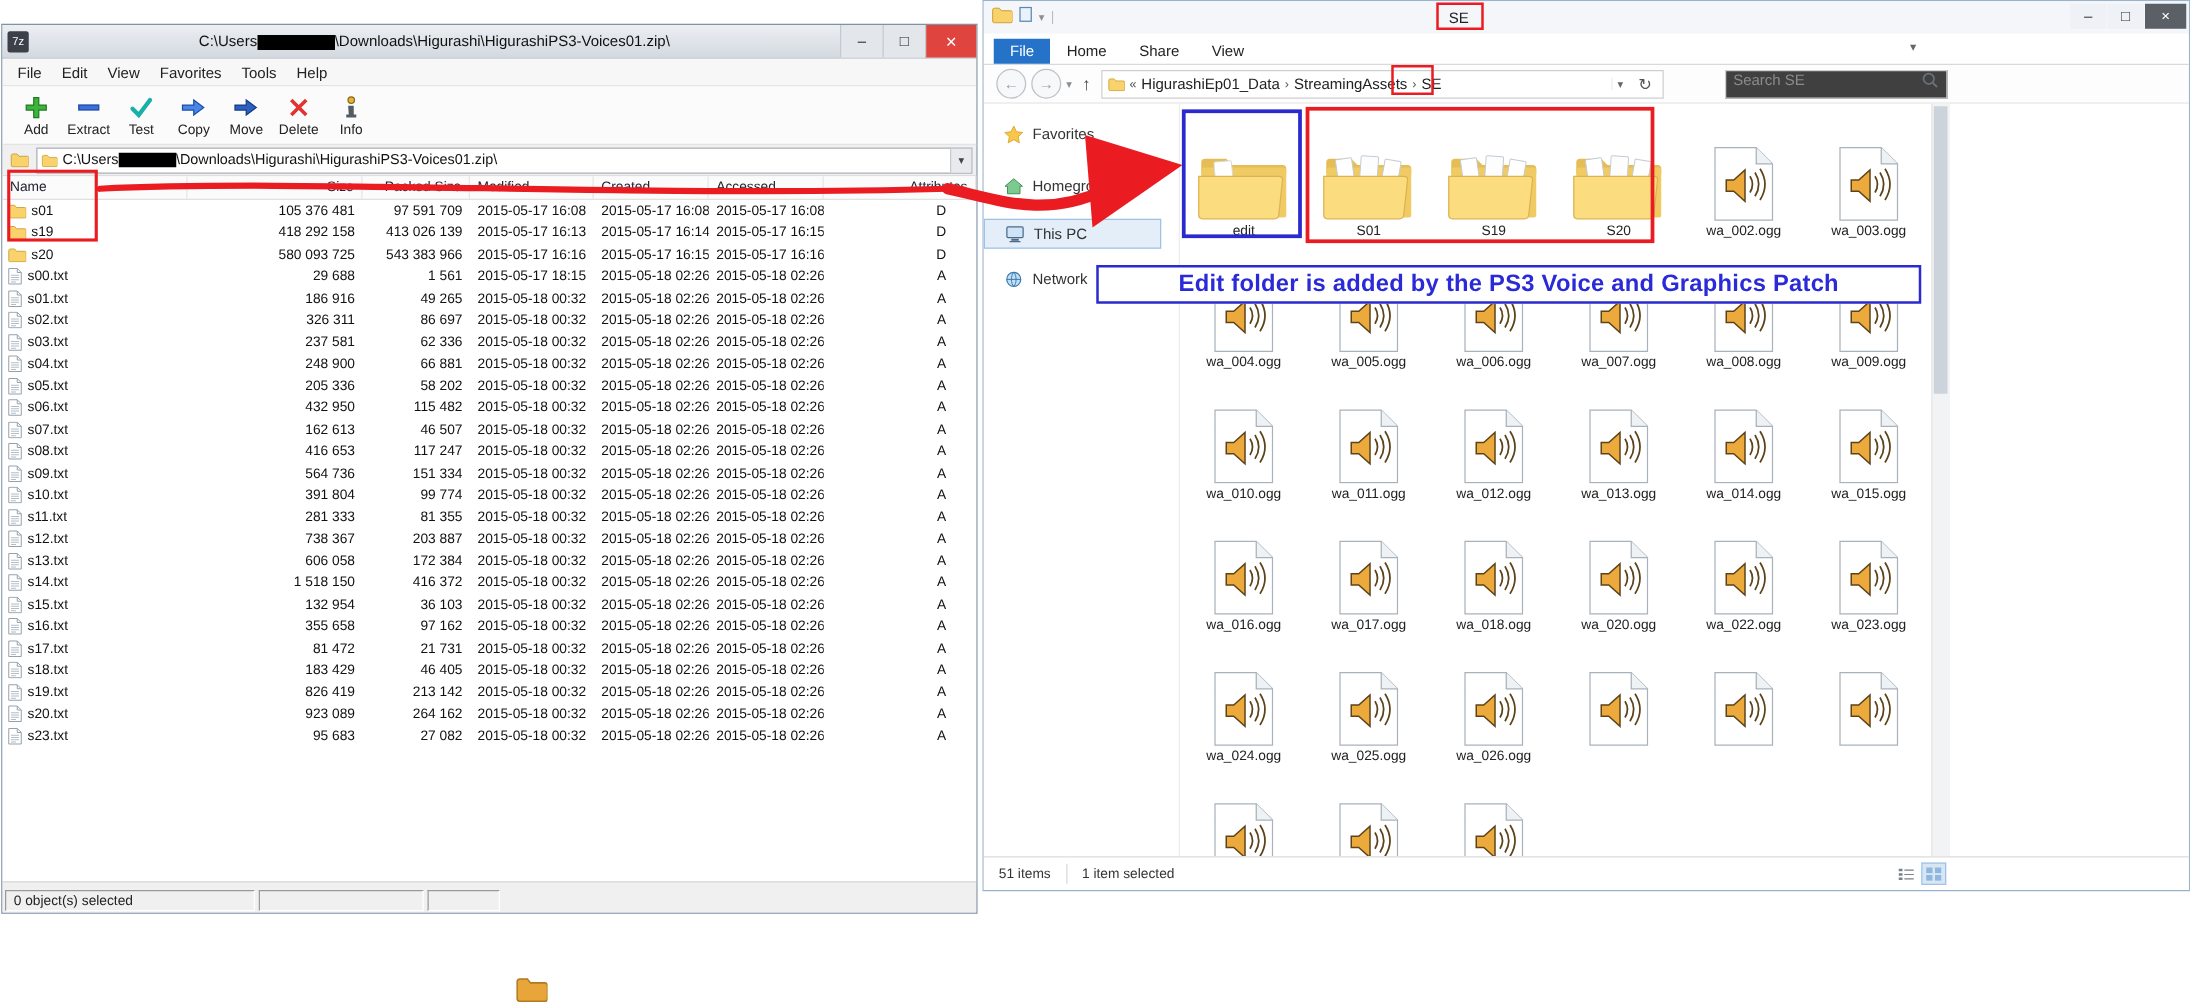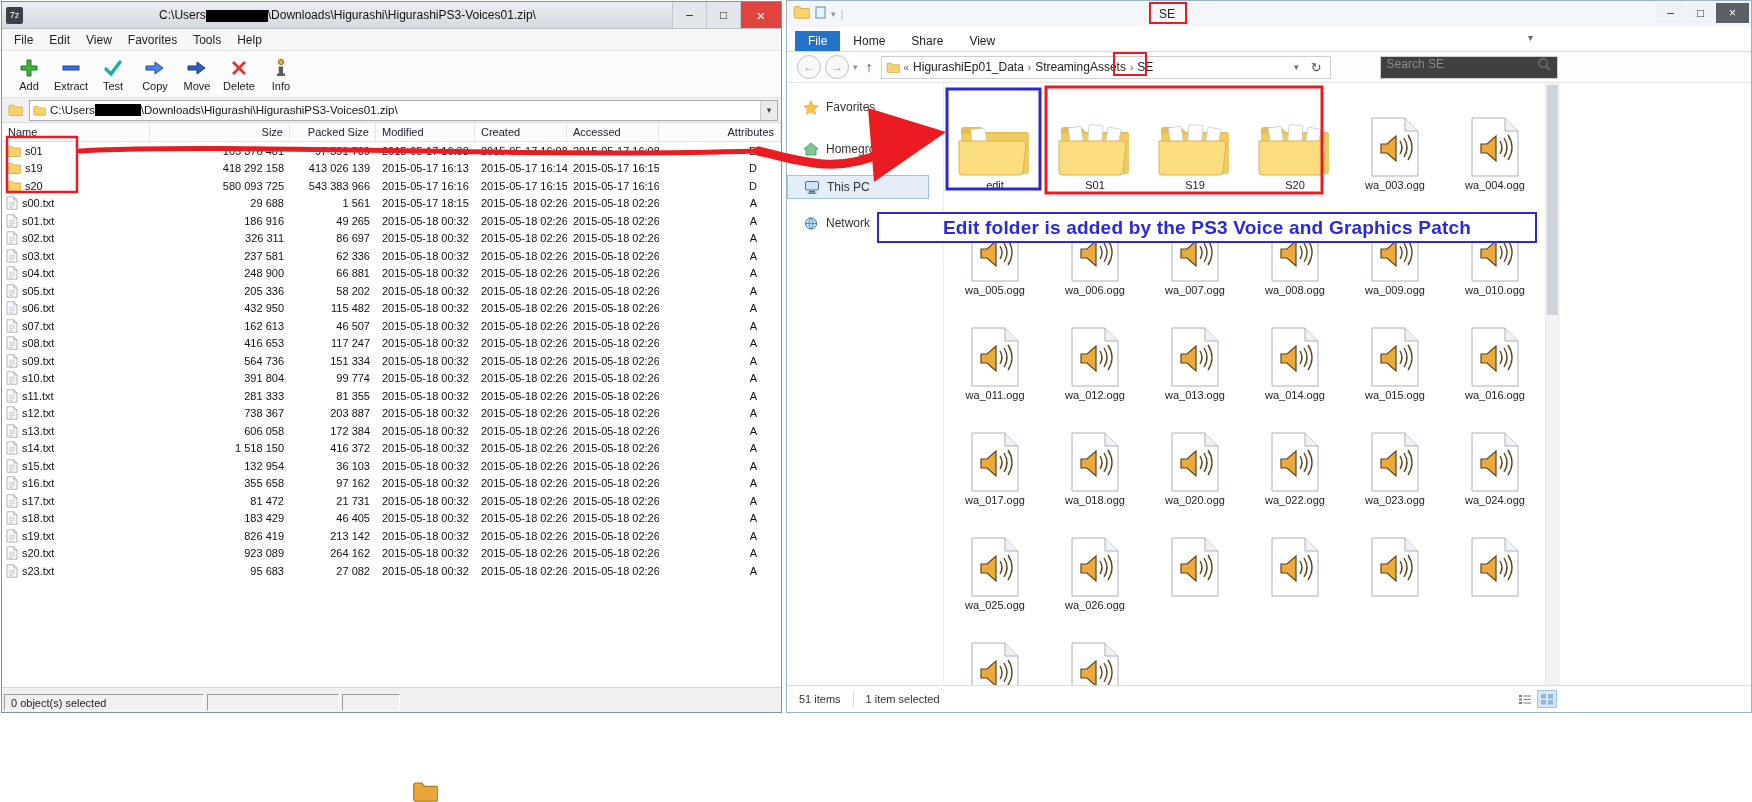--- a/index.html
+++ b/index.html
@@ -1,20 +1,20 @@
 <!DOCTYPE html>
 <html><head>
 <meta charset="utf-8">
 <style>
   html,body{margin:0;padding:0;background:#fff;}
   body{font-family:"Liberation Sans",sans-serif;}
   .stage{position:relative;width:1752px;height:802px;overflow:hidden;background:#fff;}
 
   
-  .win7z{position:absolute;left:1px;top:1px;width:781px;height:712px;border:1px solid #7f93a8;
+  .win7z{position:absolute;left:1px;top:19px;width:781px;height:712px;border:1px solid #7f93a8;
          background:#f0f0f0;box-sizing:border-box;display:flex;flex-direction:column;}
   .zt{height:26px;background:linear-gradient(#eceff3,#d3d9e0);border-bottom:1px solid #b9c0ca;
       display:flex;align-items:center;padding-left:4px;}
   .zt-icon{width:17px;height:17px;background:#3c4048;color:#fff;font-size:9px;display:flex;
            align-items:center;justify-content:center;border-radius:2px;flex:0 0 auto;}
   .zt-title{flex:1;text-align:center;font-size:12px;color:#111;white-space:nowrap;overflow:hidden;}
   .redact{display:inline-block;background:#000;height:12px;vertical-align:middle;}
   .r62{width:62px}.r46{width:46px}
   .zcaps{display:flex;height:100%;align-items:stretch;flex:0 0 auto;}
   .zcap{width:33px;display:flex;align-items:center;justify-content:center;font-size:12px;color:#222;
@@ -815,20 +815,31 @@
           </div>
           <div class="fitem">
             <div class="fic">
               <svg width="48" height="60" viewBox="0 0 48 60">
                 <path d="M1 1h33l13 13v45H1z" fill="#fff" stroke="#a9b2ba"></path>
                 <path d="M34 1v13h13" fill="#eef2f5" stroke="#a9b2ba"></path>
                 <path d="M10 27h6l9-8v25l-9-8h-6z" fill="#edaa3c" stroke="#5c431a" stroke-width="1.2"></path>
                 <path d="M29 24q4 6.5 0 13M33 21q6 9.5 0 19M37 18q8 12.5 0 25" fill="none" stroke="#5c431a" stroke-width="1.4"></path>
               </svg>
             </div>
+            <div class="flabel">wa_002.ogg</div>
+          </div>
+          <div class="fitem">
+            <div class="fic">
+              <svg width="48" height="60" viewBox="0 0 48 60">
+                <path d="M1 1h33l13 13v45H1z" fill="#fff" stroke="#a9b2ba"></path>
+                <path d="M34 1v13h13" fill="#eef2f5" stroke="#a9b2ba"></path>
+                <path d="M10 27h6l9-8v25l-9-8h-6z" fill="#edaa3c" stroke="#5c431a" stroke-width="1.2"></path>
+                <path d="M29 24q4 6.5 0 13M33 21q6 9.5 0 19M37 18q8 12.5 0 25" fill="none" stroke="#5c431a" stroke-width="1.4"></path>
+              </svg>
+            </div>
             <div class="flabel">wa_003.ogg</div>
           </div>
           <div class="fitem">
             <div class="fic">
               <svg width="48" height="60" viewBox="0 0 48 60">
                 <path d="M1 1h33l13 13v45H1z" fill="#fff" stroke="#a9b2ba"></path>
                 <path d="M34 1v13h13" fill="#eef2f5" stroke="#a9b2ba"></path>
                 <path d="M10 27h6l9-8v25l-9-8h-6z" fill="#edaa3c" stroke="#5c431a" stroke-width="1.2"></path>
                 <path d="M29 24q4 6.5 0 13M33 21q6 9.5 0 19M37 18q8 12.5 0 25" fill="none" stroke="#5c431a" stroke-width="1.4"></path>
               </svg>

